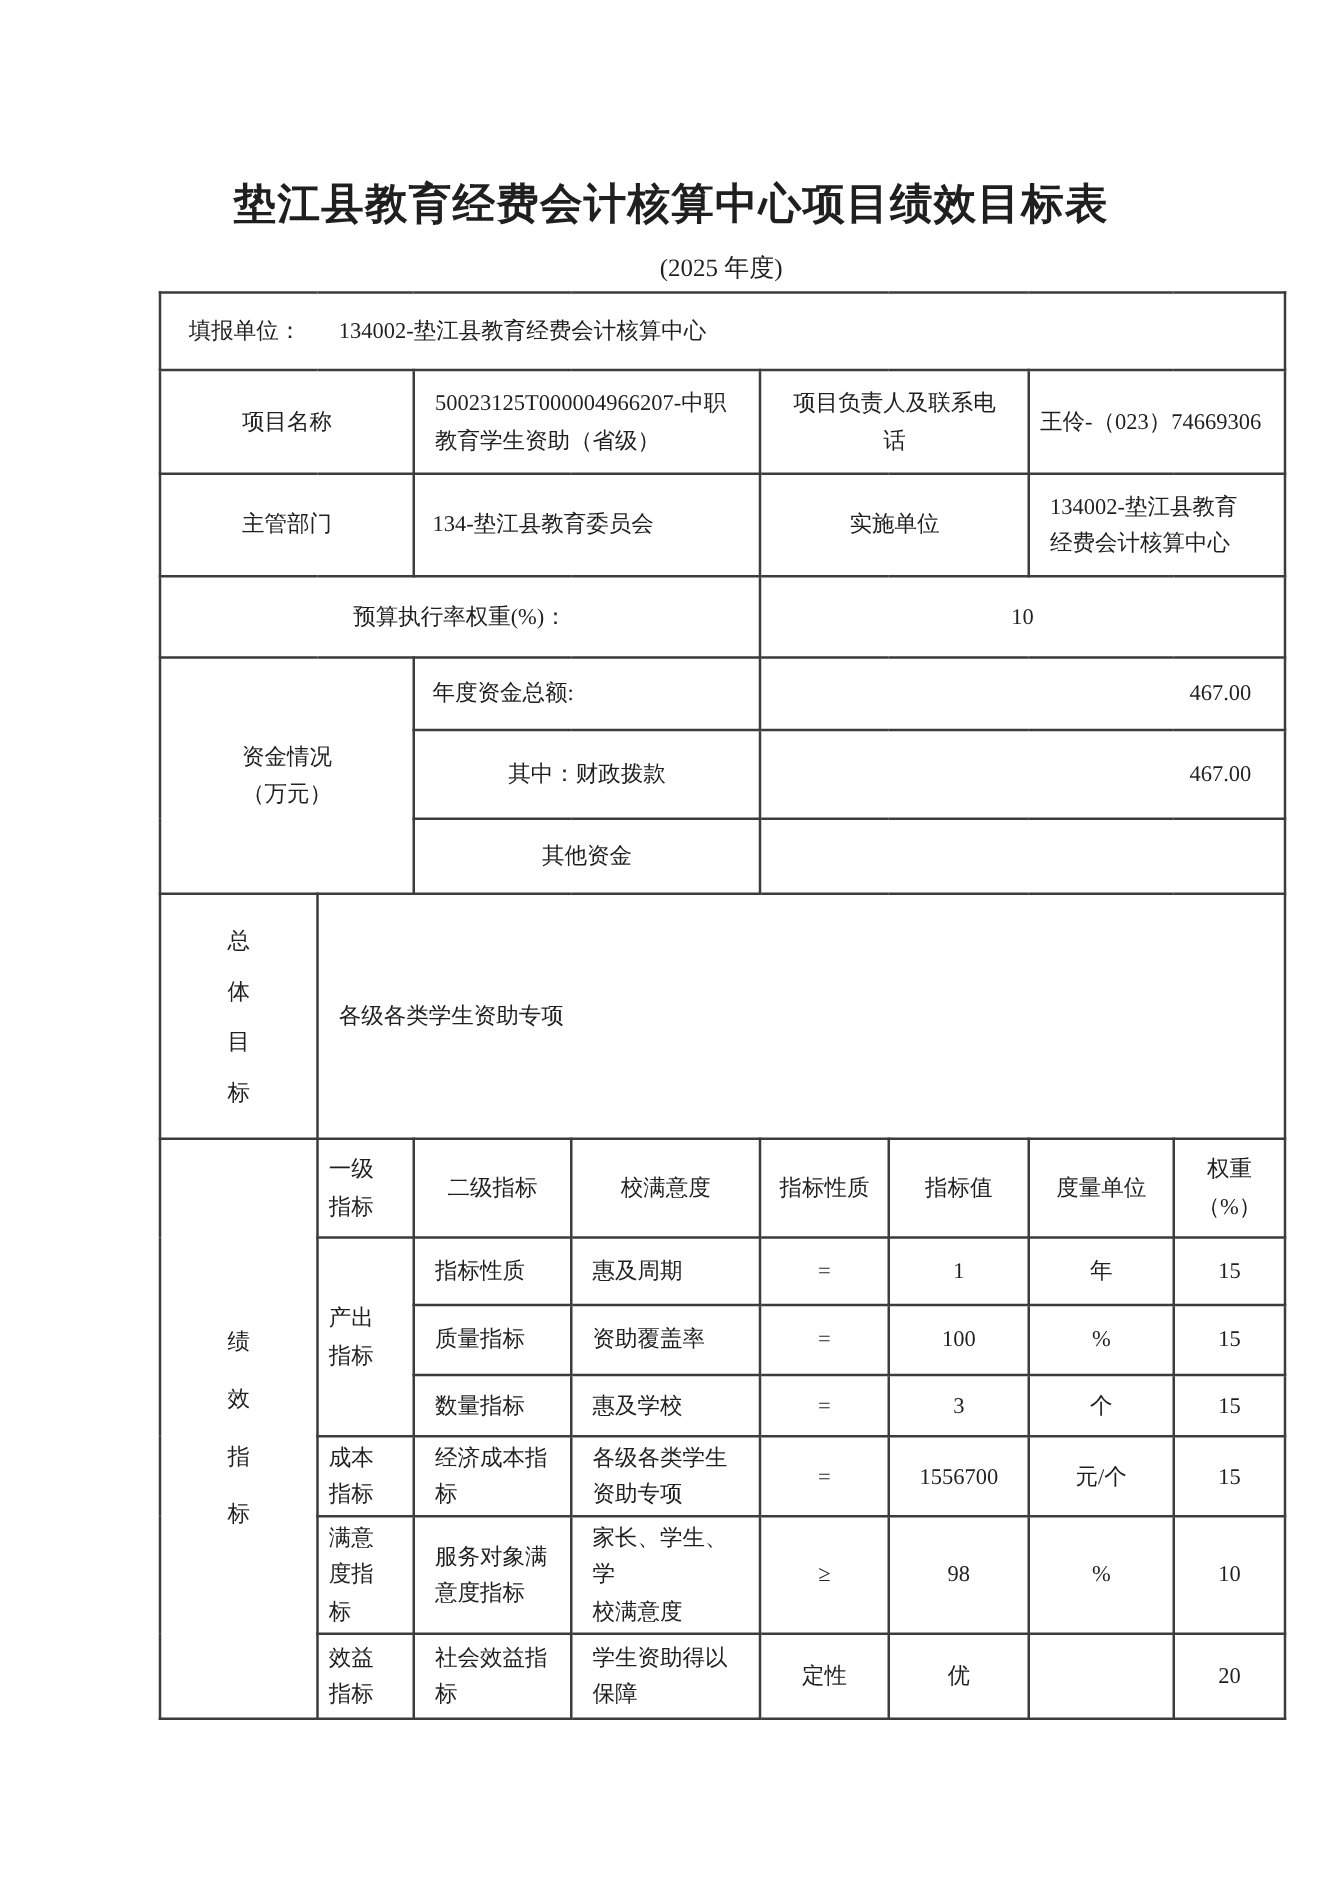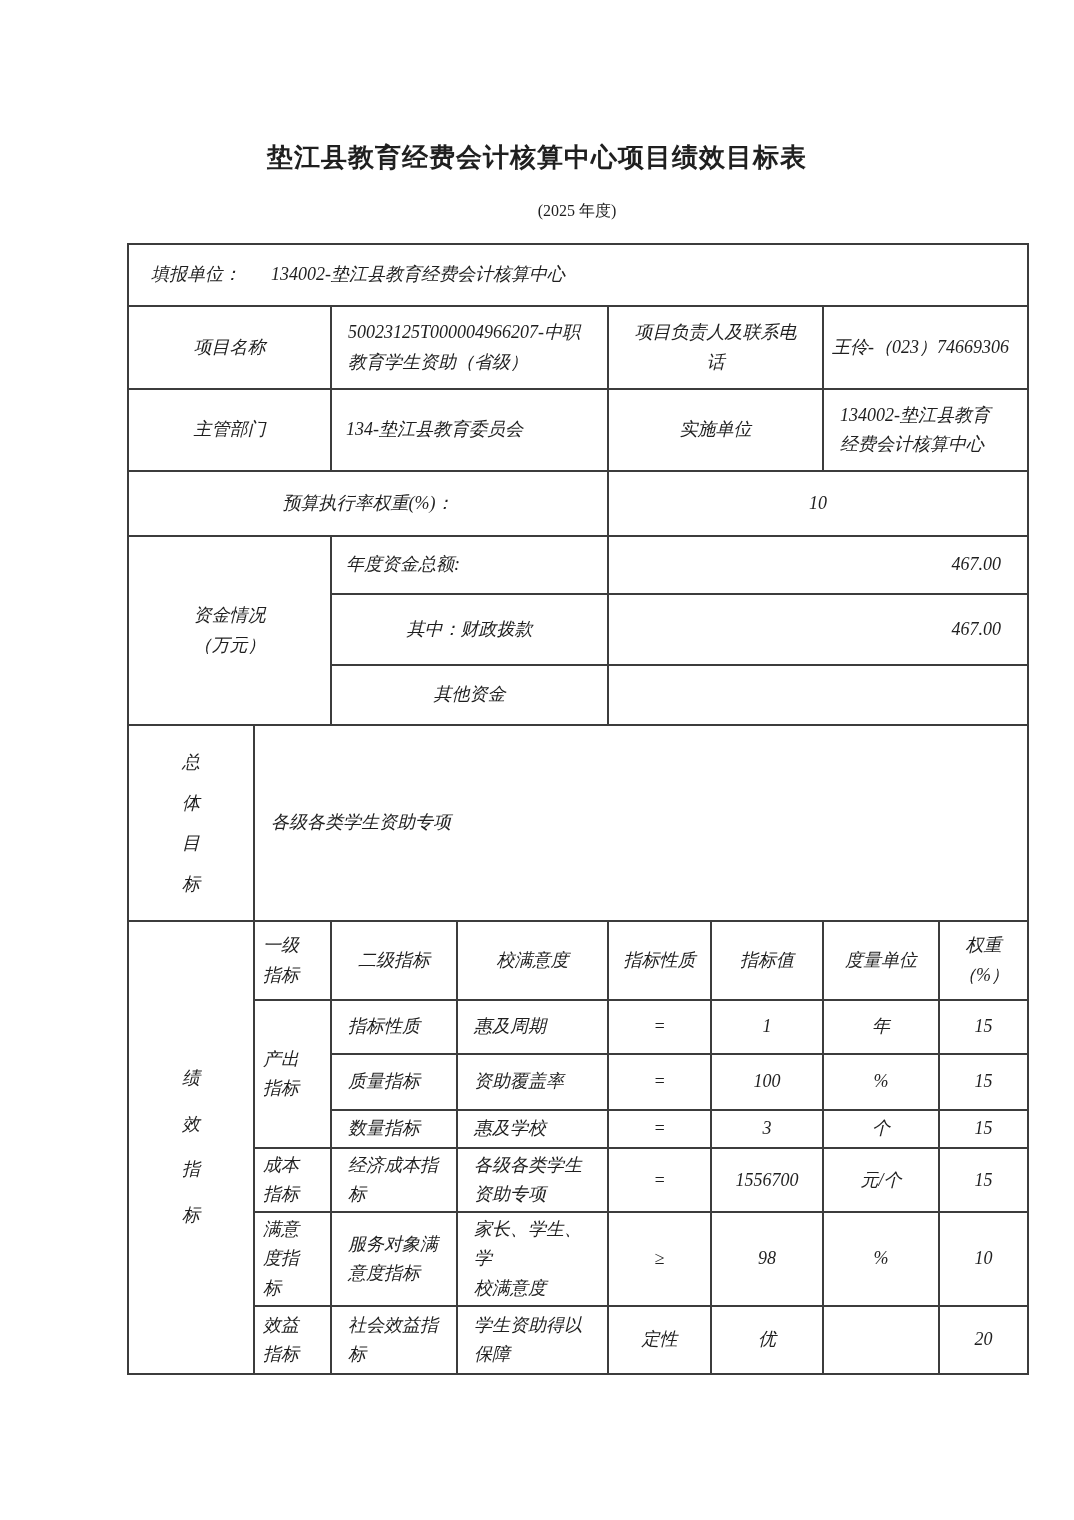--- a/index.html
+++ b/index.html
@@ -3,29 +3,29 @@
 <meta charset="utf-8">
 <style>
   html,body{margin:0;padding:0;}
   body{
     width:1074px;height:1520px;position:relative;background:#ffffff;
     font-family:"Liberation Serif","DejaVu Serif",serif;
     color:#1f1f1f;
   }
   .doc-title{
     position:absolute;top:140px;left:0;width:1074px;
-    text-align:center;font-size:26px;font-weight:bold;letter-spacing:1px;
+    text-align:center;font-size:34px;font-weight:bold;letter-spacing:1px;
   }
   .doc-subtitle{
     position:absolute;top:201px;left:127px;width:900px;
-    text-align:center;font-size:16px;font-weight:normal;
+    text-align:center;font-size:20px;font-weight:normal;
   }
   table.main{
-    position:absolute;top:243px;left:127px;width:900px;
-    border-collapse:collapse;table-layout:fixed;font-style:italic;
+    position:absolute;top:233px;left:127px;width:900px;
+    border-collapse:collapse;table-layout:fixed;
   }
   td{
     border:2px solid #3c3c3c;
     text-align:center;vertical-align:middle;
     padding:2px 8px;font-size:18px;line-height:1.62;
     word-break:break-word;
   }
   .left{text-align:left;}
   .right{text-align:right;padding-right:26px;}
   .pre{white-space:pre-line;}
@@ -135,21 +135,21 @@
 
   <tr style="height:56px">
     <td class="left pre pl10">质量指标</td>
     <td class="left pre pl10">资助覆盖率</td>
     <td>=</td>
     <td>100</td>
     <td>%</td>
     <td>15</td>
   </tr>
 
-  <tr style="height:38px">
+  <tr style="height:49px">
     <td class="left pre pl10">数量指标</td>
     <td class="left pre pl10">惠及学校</td>
     <td>=</td>
     <td>3</td>
     <td>个</td>
     <td>15</td>
   </tr>
 
   <tr style="height:57px">
     <td class="left pre" style="padding-left:8px">成本

